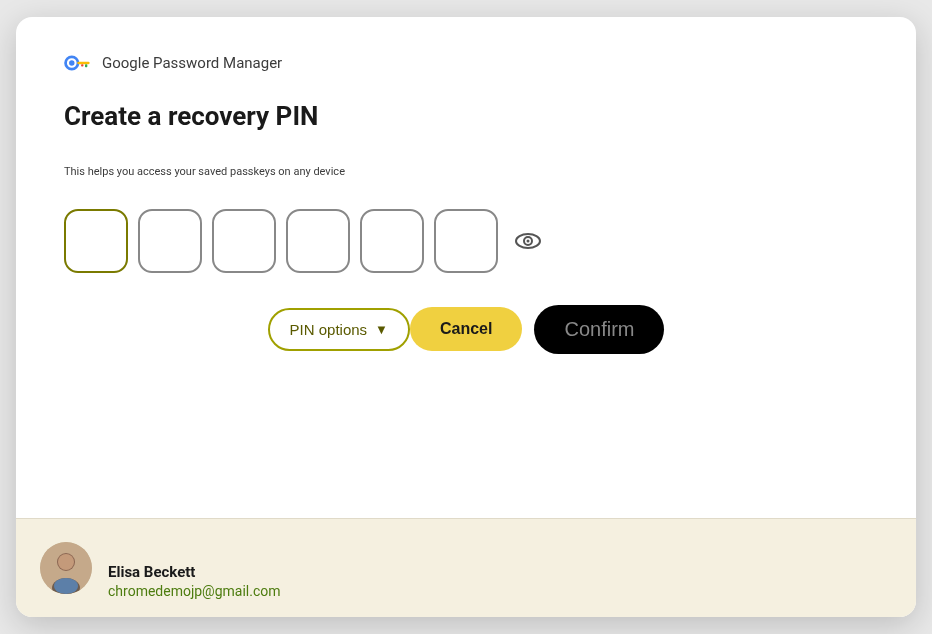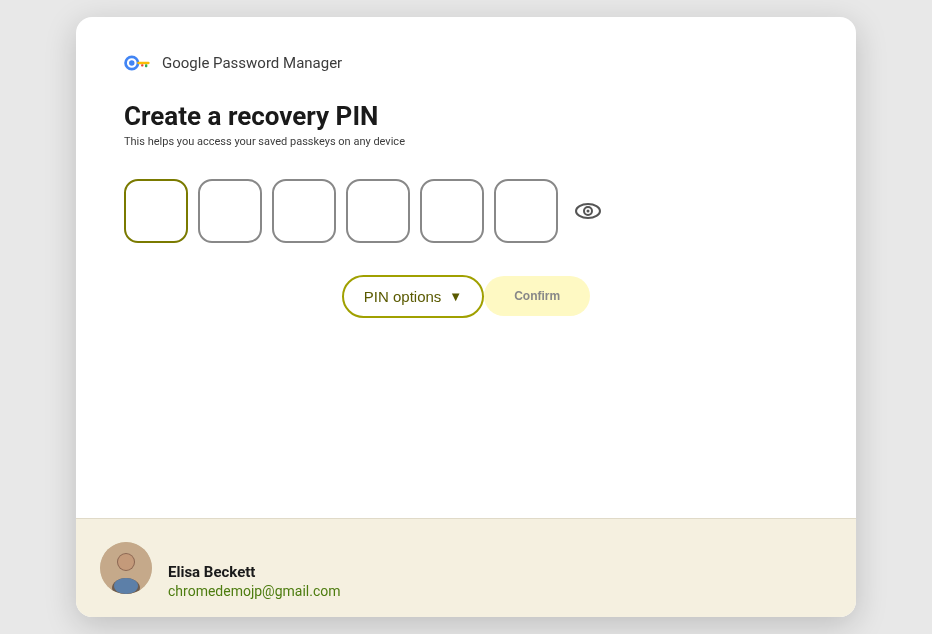--- a/index.html
+++ b/index.html
@@ -9,21 +9,21 @@
       height: 634px;
       background: #e8e8e8;
       display: flex;
       align-items: center;
       justify-content: center;
       font-family: -apple-system, 'Segoe UI', Roboto, Arial, sans-serif;
       overflow: hidden;
     }
 
     .dialog-wrapper {
-      width: 780px;
+      width: 900px;
       height: 600px;
       background: white;
       border-radius: 16px;
       box-shadow: 0 8px 32px rgba(0,0,0,0.18);
       display: flex;
       flex-direction: column;
       overflow: hidden;
     }
 
     .dialog-main {
@@ -52,21 +52,21 @@
     .header-title {
       font-size: 15px;
       color: #3c3c3c;
       font-weight: 400;
     }
 
     .dialog-title {
       font-size: 26px;
       font-weight: 700;
       color: #1a1a1a;
-      margin-bottom: 2px;
+      margin-bottom: 32px;
       line-height: 1.2;
     }
 
     .dialog-desc {
       font-size: 11px;
       color: #3c3c3c;
       margin-bottom: 28px;
       line-height: 1.5;
     }
 
@@ -138,26 +138,26 @@
       border: none;
       border-radius: 50px;
       padding: 13px 30px;
       font-size: 16px;
       font-weight: 700;
       color: #1a1a1a;
       cursor: pointer;
     }
 
     .confirm-btn {
-      background: #fef9c3;
+      background: #000000;
       border: none;
       border-radius: 50px;
       padding: 13px 30px;
-      font-size: 12px;
-      font-weight: 700;
+      font-size: 20px;
+      font-weight: 400;
       color: #888;
       cursor: not-allowed;
     }
 
     .dialog-footer {
       background: #f5f0e0;
       padding: 18px 24px;
       display: flex;
       align-items: center;
       gap: 16px;
@@ -233,20 +233,21 @@
         </svg>
       </div>
     </div>
 
     <div class="actions-row">
       <button class="pin-options-btn">
         <span>PIN options</span>
         <span class="chevron">▼</span>
       </button>
       <div class="right-buttons">
+        <button class="cancel-btn">Cancel</button>
         <button class="confirm-btn" disabled="">Confirm</button>
       </div>
     </div>
   </div>
 
   <div class="dialog-footer">
     <div class="avatar">
 
       <svg width="52" height="52" viewBox="0 0 52 52" xmlns="http://www.w3.org/2000/svg">
         <circle cx="26" cy="26" r="26" fill="#c5a98a"></circle>

